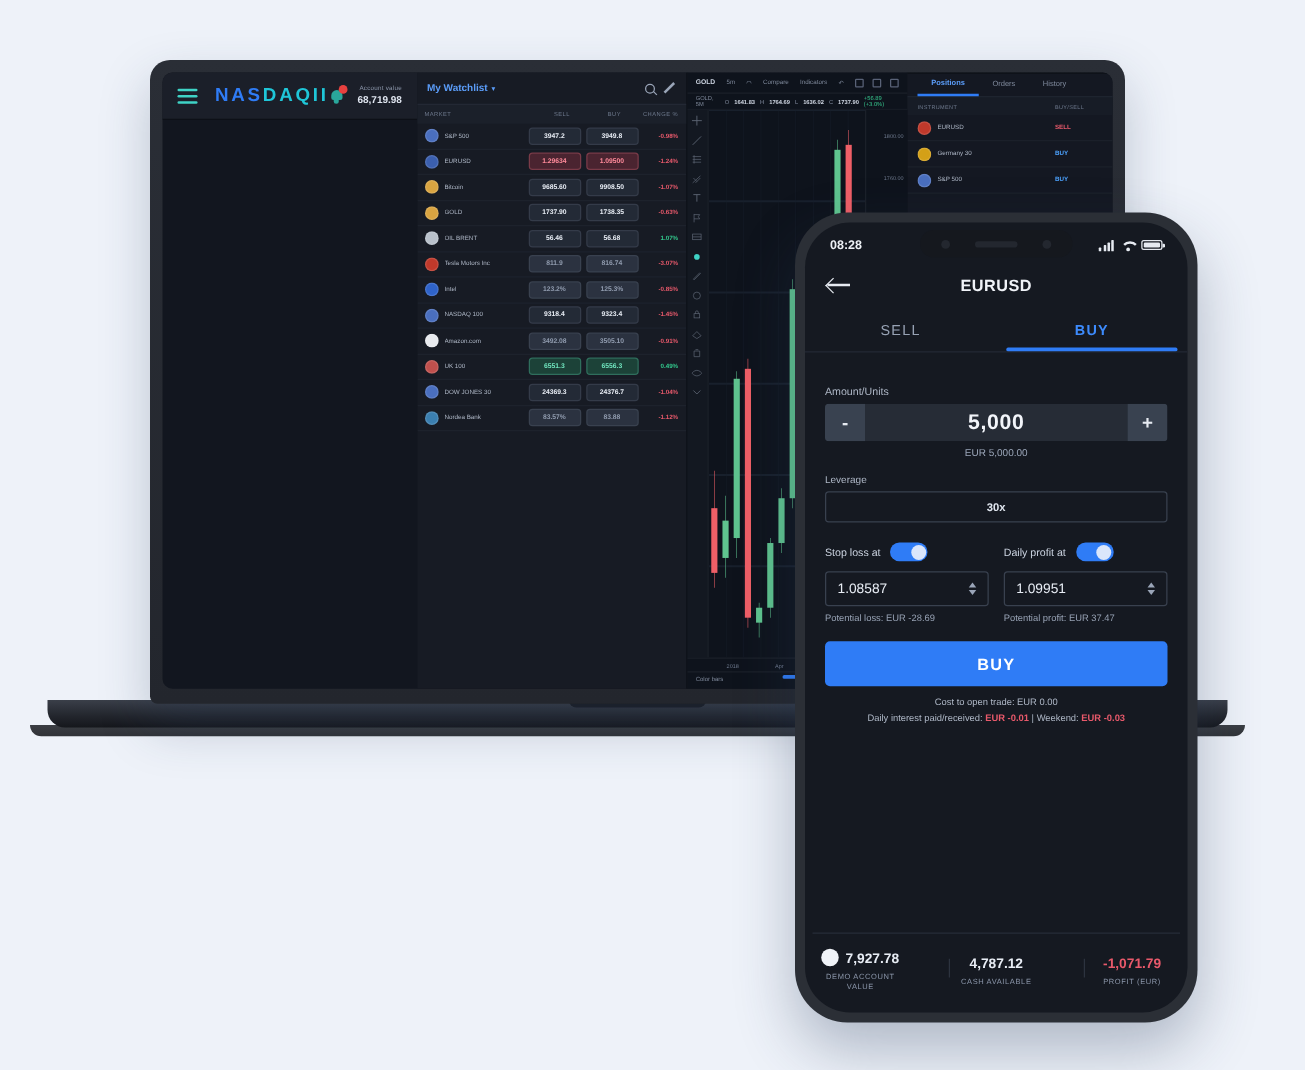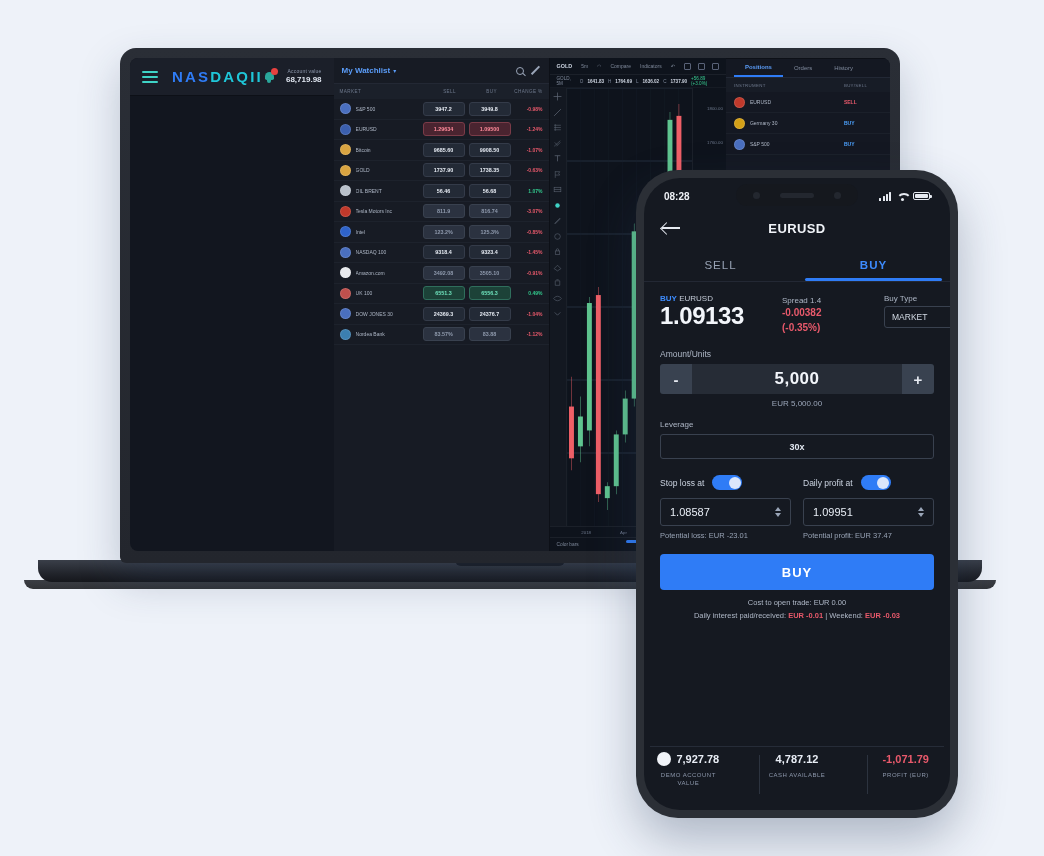--- a/index.html
+++ b/index.html
@@ -209,21 +209,21 @@
   .spin i.up{border-bottom:4px solid #9aa5b8;} .spin i.dn{border-top:4px solid #9aa5b8;}
   .potrow { display:flex; gap:12px; margin-top:5px; }
   .potrow div { flex:1; font-size:7.5px; color:#97a2b4; }
 
   .buybtn { height:36px; background:#2f7cf6; border-radius:4px; display:flex; align-items:center; justify-content:center;
             color:#fff; font-size:13px; font-weight:bold; letter-spacing:1px; margin-top:14px; }
   .cost { text-align:center; font-size:7.5px; color:#aeb7c6; margin-top:8px; }
   .cost2 { text-align:center; font-size:7.5px; color:#aeb7c6; margin-top:4px; }
   .cost2 b { color:#e8596b; }
 
-  .ph-bottom { height:56px; border-top:1px solid #262c38; display:flex; flex:0 0 auto; margin:0 6px 8px 6px;gap:32px;}
+  .ph-bottom { height:56px; border-top:1px solid #262c38; display:flex; align-items:center; flex:0 0 auto; margin:0 6px 8px 6px;gap:32px;}
   .bcell { flex:1; text-align:center; line-height:1.35; position:relative; }
   .bcell + .bcell:before{content:"";position:absolute;left:0;top:8px;bottom:8px;width:1px;background:#2c333f;}
   .bcell .bv { font-size:11px; color:#e8edf5; font-weight:bold; }
   .bcell .bv.neg { color:#e8596b; }
   .bcell .bk { font-size:6px; color:#8c97ab; letter-spacing:.5px; margin-top:2px;}
   .avatar { display:inline-block; width:14px;height:14px;border-radius:50%;background:#f0f3f8;vertical-align:-3px;margin-right:5px;}
 </style>
 </head>
 <body>
 
@@ -631,41 +631,20 @@
           <div class="ph-title">EURUSD</div>
         </div>
 
         <div class="ph-tabs" id="ph-tabs">
             <div class="ph-tab">SELL</div>
             <div class="ph-tab active">BUY</div>
           </div>
 
         <div class="ph-content">
 
-          <div class="pricebox">
-            <div class="pb-left">
-              <div class="pb-tag">
-                <span class="bu">BUY</span>
-                <span class="sym">EURUSD</span>
-              </div>
-              <div class="pb-price">1.09133</div>
-            </div>
-            <div class="pb-mid">
-              <div class="pb-lbl">Spread 1.4</div>
-              <div class="pb-neg">-0.00382</div>
-              <div class="pb-neg">(-0.35%)</div>
-            </div>
-            <div class="pb-right">
-              <div class="pb-lbl">Buy Type</div>
-              <div class="sel">
-                <span>MARKET</span>
-
-              </div>
-            </div>
-          </div>
 
           <div class="sec-lbl">Amount/Units</div>
           <div class="stepper">
             <div class="stp-btn">-</div>
             <div class="stp-val">5,000</div>
             <div class="stp-btn">+</div>
           </div>
           <div class="sub-center">EUR 5,000.00</div>
 
           <div class="two">
@@ -701,21 +680,21 @@
             <div class="numfield">
               <span class="nv">1.09951</span>
               <span class="spin">
                   <i class="up"></i>
                   <i class="dn"></i>
                 </span>
             </div>
           </div>
 
           <div class="potrow">
-            <div>Potential loss: EUR -23.01</div>
+            <div>Potential loss: EUR -28.69</div>
             <div>Potential profit: EUR 37.47</div>
           </div>
 
           <div class="buybtn">BUY</div>
           <div class="cost">Cost to open trade: EUR 0.00</div>
           <div class="cost2">
             <span>Daily interest paid/received: </span><b>EUR -0.01</b><span> | Weekend: </span><b>EUR -0.03</b>
           </div>
         </div>
 

